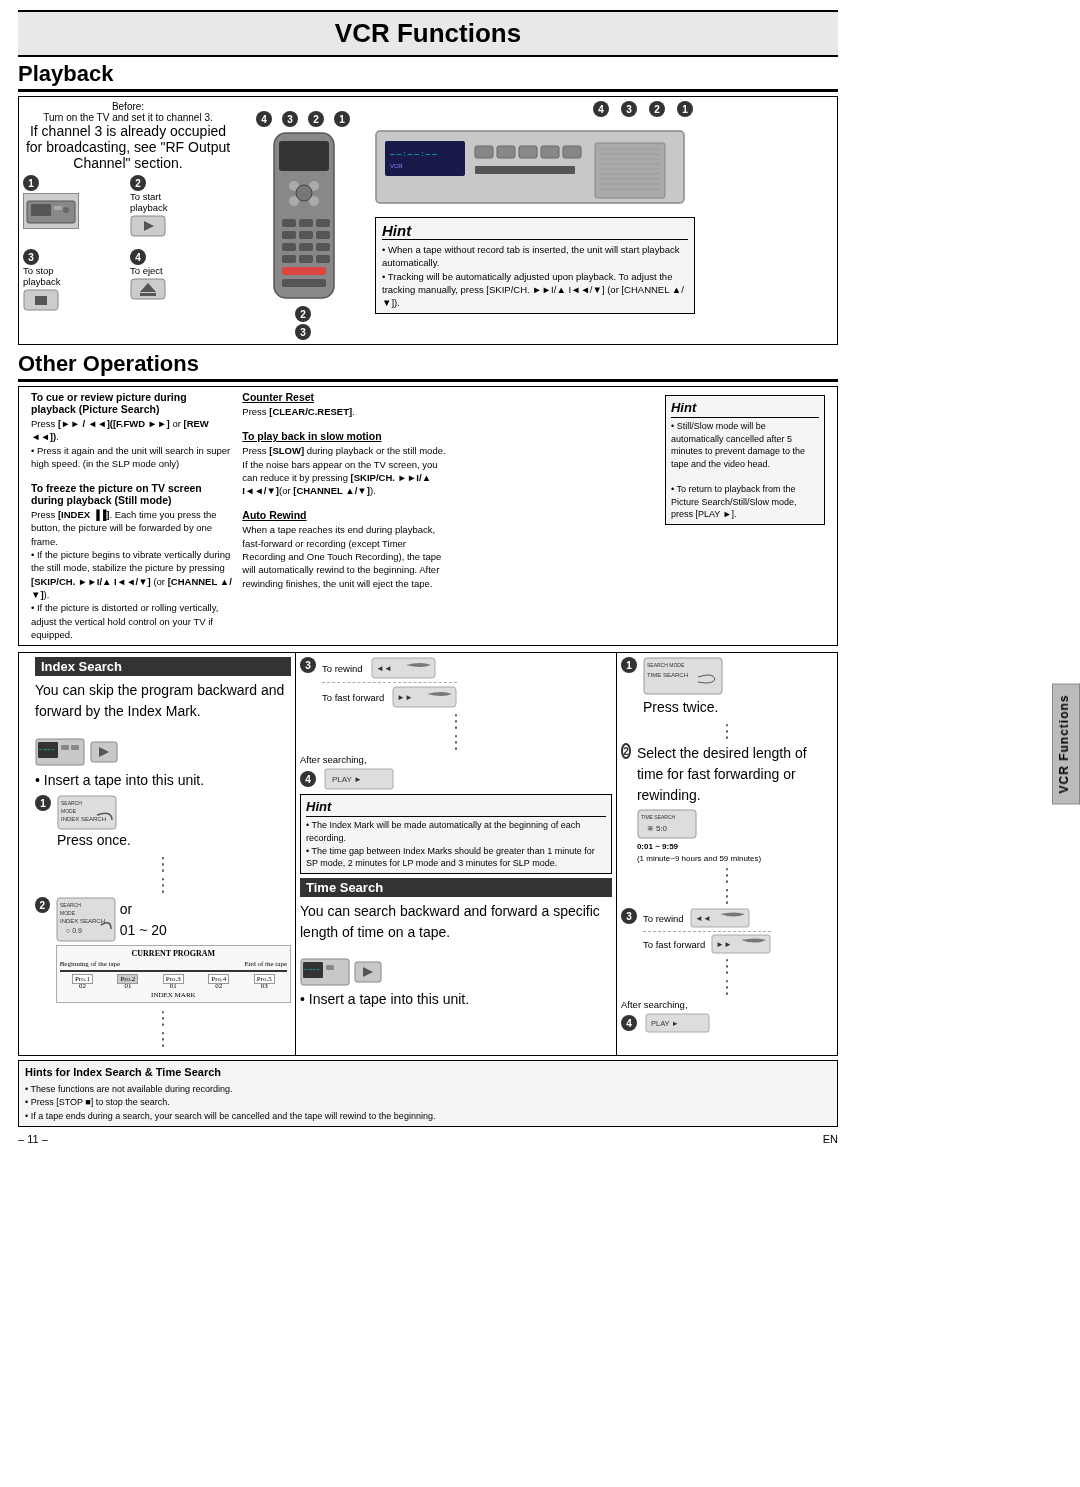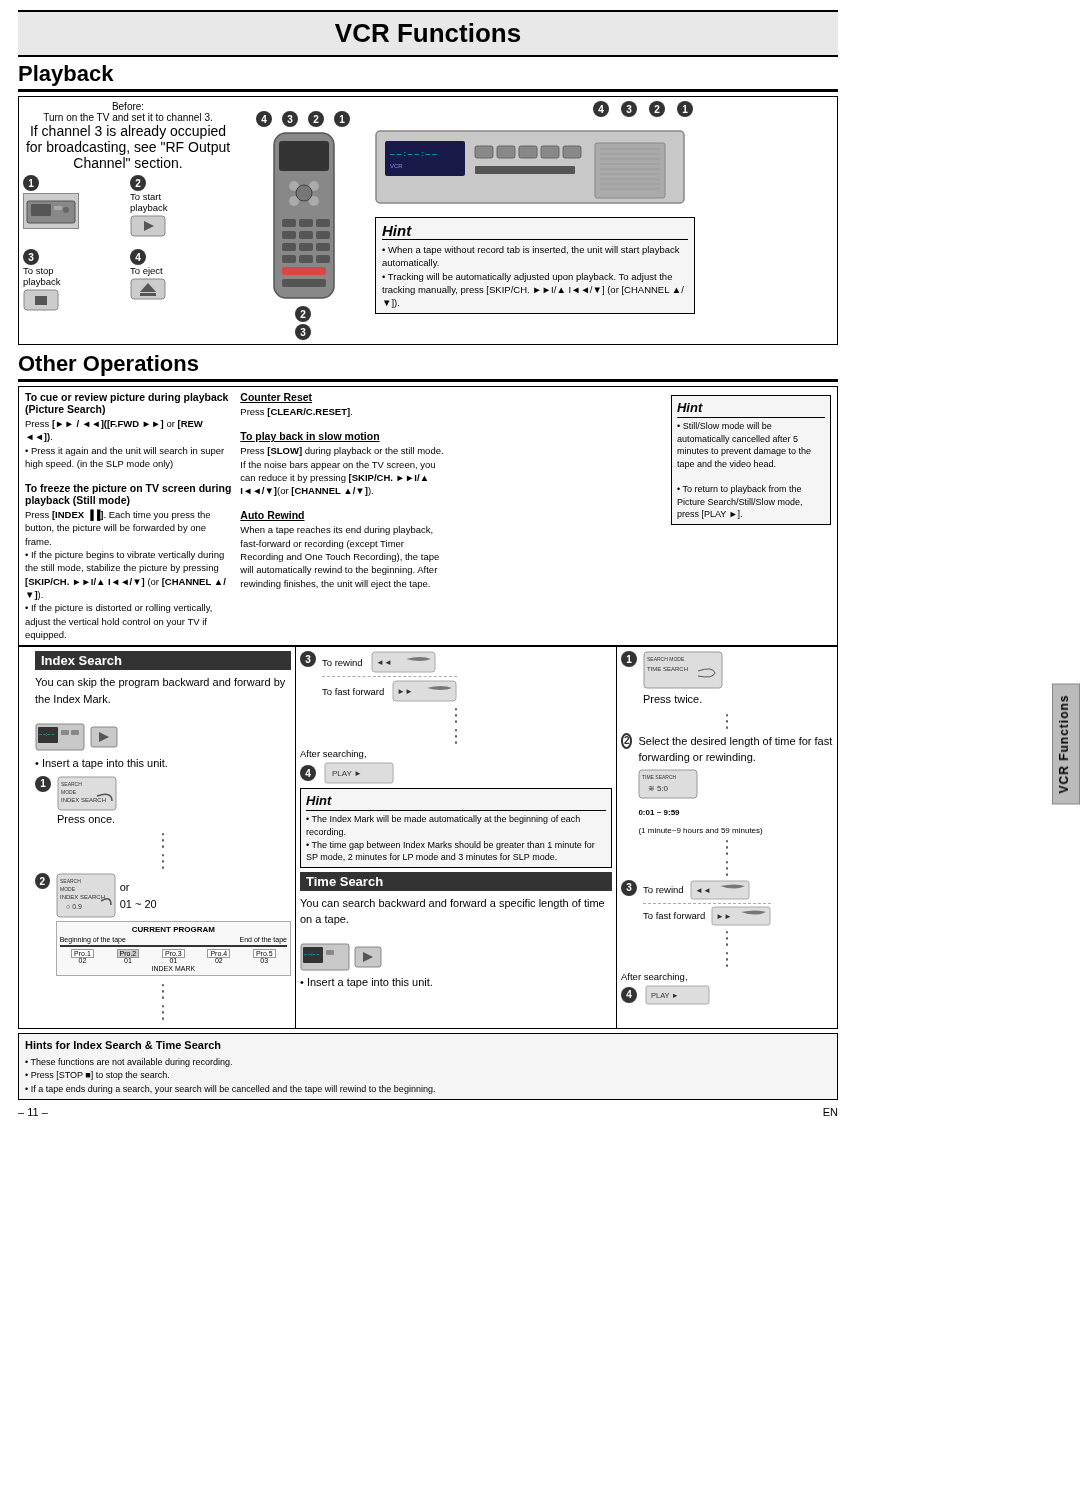--- a/index.html
+++ b/index.html
@@ -93,41 +93,42 @@
       border-bottom: 1px solid #000;
       margin-bottom: 3px;
     }
     .hint-text {
       font-size: 9.5px;
       line-height: 1.4;
     }
     
     .other-ops {
       border: 1.5px solid #000;
-      padding: 4px 6px;
+      padding: 4px 12px;
+      margin-bottom: 6px;
     }
     .op-heading {
       font-weight: bold;
       font-size: 10.5px;
       margin-bottom: 2px;
     }
     .op-text {
       font-size: 9.5px;
       line-height: 1.4;
     }
     .sub-section-title {
       background: #333;
       color: #fff;
       font-weight: bold;
       font-size: 13px;
       padding: 2px 6px;
       margin-bottom: 4px;
     }
     .sub-text {
-      font-size: 11px;
+      font-size: 14px;
       line-height: 1.5;
     }
     .hint-small {
       background: #f5f5f5;
       border: 1.5px solid #000;
       padding: 3px 5px;
       font-size: 9px;
       line-height: 1.4;
       margin-top: 4px;
     }
@@ -166,20 +167,21 @@
     }
     .bold { font-weight: bold; }
     .underline { text-decoration: underline; }
     .index-diagram {
       width: 100%;
       border: 1px solid #aaa;
       background: #f8f8f8;
       padding: 3px;
       margin: 3px 0;
       font-size: 8px;
+      font-family: Liberation Serif, serif;
     }
     .number-badge {
       display: inline-flex;
       width: 16px;
       height: 16px;
       border-radius: 50%;
       background: #333;
       color: #fff;
       align-items: center;
       justify-content: center;
@@ -567,21 +569,21 @@
           <div class="sub-text">Press twice.</div>
         </div>
       </div>
 
       <div class="dotted-arrow">⋮</div>
 
       <div style="display:flex; align-items:flex-start; gap:4px; margin:3px 0;">
         <span class="number-badge-outline">2</span>
         <div>
           <div class="sub-text">Select the desired length of time for fast forwarding or rewinding.</div>
-          <div style="display:flex; flex-direction:column; gap:9px; margin-top:3px;">
+          <div style="display:flex; flex-direction:column; gap:3px; margin-top:3px;">
             <svg width="60" height="30" viewBox="0 0 60 30">
               <rect x="1" y="1" width="58" height="28" rx="3" fill="#ddd" stroke="#999"></rect>
               <text x="4" y="10" font-size="5" fill="#333">TIME SEARCH</text>
               <text x="10" y="22" font-size="8" fill="#333">≋ 5:0</text>
             </svg>
             <div style="font-size:8px; font-weight:bold;">0:01 ~ 9:59</div>
             <div style="font-size:8px;">(1 minute~9 hours and 59 minutes)</div>
           </div>
         </div>
       </div>

